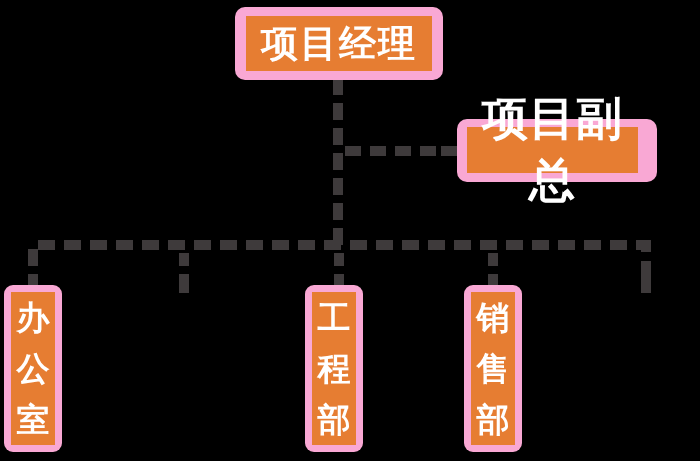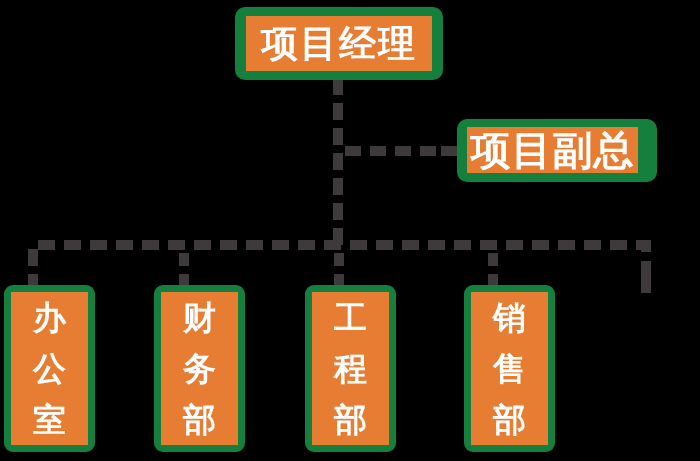--- a/index.html
+++ b/index.html
@@ -16,41 +16,41 @@
     font-family: "Liberation Sans", sans-serif;
   }
   .connectors {
     position: absolute;
     left: 0;
     top: 0;
     pointer-events: none;
   }
   .node {
     position: absolute;
-    background: #15803d;
+    background: #f9a8d4;
     border-radius: 10px;
   }
   .node .fill {
     position: absolute;
     background: #E67D32;
     color: #FFFFFF;
     font-weight: bold;
     display: flex;
     align-items: center;
     justify-content: center;
     text-align: center;
   }
   
   .node-root { left: 235px; top: 7px; width: 208px; height: 73px; }
   .node-root .fill { inset: 9px 11px 9px 11px; font-size: 37px; letter-spacing: 2px; }
   
   .node-assistant { left: 457px; top: 119px; width: 200px; height: 63px; }
-  .node-assistant .fill { inset: 8px 19px 9px 10px; font-size: 40px; letter-spacing: 1px; }
+  .node-assistant .fill { inset: 8px 19px 9px 10px; font-size: 46px; letter-spacing: 1px; }
   
-  .vnode { top: 285px; width: 58px; height: 167px; border-radius: 9px; padding-left: 33px; }
+  .vnode { top: 285px; width: 58px; height: 167px; border-radius: 9px; }
   .vnode .fill { inset: 7px; font-size: 33px; line-height: 51px; }
   .vnode .fill .label {
     display: block;
     width: 36px;
     word-break: break-all;
     overflow-wrap: break-word;
   }
   .node-d0 { left: 4px; }
   .node-d1 { left: 154px; }
   .node-d2 { left: 305px; }
@@ -93,25 +93,20 @@
   <div class="node node-assistant">
     <div class="fill">项目副总</div>
   </div>
 
   <div class="node vnode node-d0">
     <div class="fill">
       <span class="label">办公室</span>
     </div>
   </div>
 
-  <div class="node vnode node-d1">
-    <div class="fill">
-      <span class="label">财务部</span>
-    </div>
-  </div>
 
   <div class="node vnode node-d2">
     <div class="fill">
       <span class="label">工程部</span>
     </div>
   </div>
 
   <div class="node vnode node-d3">
     <div class="fill">
       <span class="label">销售部</span>

